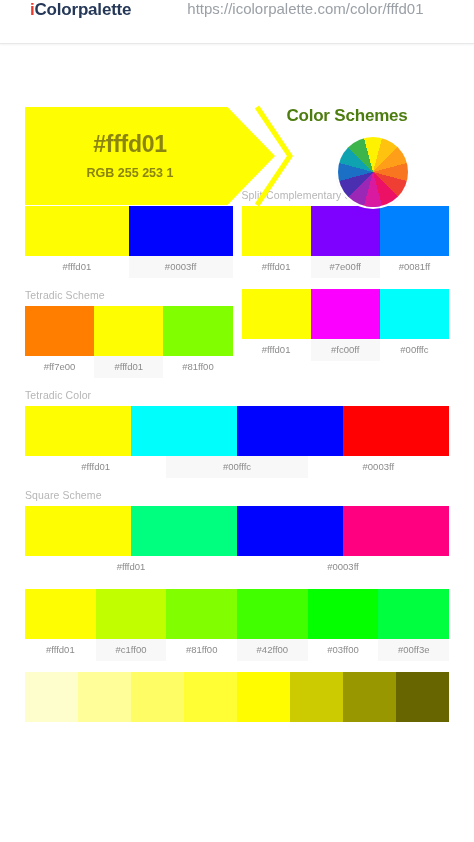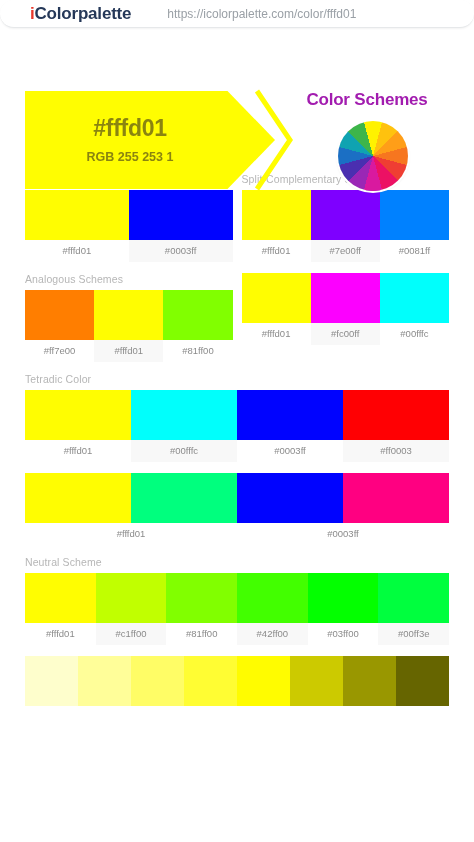--- a/index.html
+++ b/index.html
@@ -6,37 +6,37 @@
   html, body {
     width: 474px; height: 842px;
     background: #ffffff;
     font-family: "Liberation Sans", sans-serif;
     overflow: hidden;
   }
   .page { position: relative; width: 474px; height: 842px; background: #fff; }
 
   
   .header {
-    height: 28px; width: 100%;
+    height: 44px; width: 100%;
     background: #ffffff;
-    display: flex; align-items: center;
+    display: flex; align-items: flex-start;
     border-bottom: 1px solid #e6e8ea;
     box-shadow: 0 1px 2px rgba(0,0,0,0.05);
-    position: relative; z-index: 5; border-radius: 14px;
+    position: relative; z-index: 5;
   }
   .brand {
     margin-left: 30px;
     font-size: 17px; font-weight: bold;
     color: #253858; letter-spacing: -0.2px;
     white-space: nowrap;
   }
   .brand .i { color: #e8392c; }
   .url {
-    margin-left: 36px;
-    font-size: 12px; color: #9aa0a6;
+    margin-left: 56px;
+    font-size: 15px; color: #9aa0a6;
     white-space: nowrap;
   }
 
   
   .hero { position: relative; height: 145px; background: #fff; }
   .arrow-outline {
     position: absolute; left: 25px; top: 60px;
     width: 268px; height: 104px;
   }
   .arrow-block {
@@ -50,23 +50,23 @@
   }
   .hero-hex {
     font-size: 23px; font-weight: bold; color: #8a8410;
     letter-spacing: -0.3px; line-height: 1.1;
   }
   .hero-rgb {
     font-size: 12.5px; font-weight: bold; color: #8a8410;
     margin-top: 9px;
   }
   .schemes-title {
-    position: absolute; right: 12px; top: 62px;
+    position: absolute; right: 32px; top: 62px;
     width: 190px; text-align: center;
-    font-size: 17px; font-weight: bold; color: #a21caf;
+    font-size: 17px; font-weight: bold; color: #4d7c0f;
     letter-spacing: -0.2px;
   }
   .wheel-wrap {
     position: absolute; right: 66px; top: 93px;
     width: 70px; height: 70px;
   }
   .wheel {
     width: 70px; height: 70px; border-radius: 50%;
     background: #fff;
     box-shadow: 0 0 0 2px #ffffff, 0 1px 3px rgba(0,0,0,0.22);
@@ -144,21 +144,21 @@
               <div class="hex">#fffd01</div>
               <div class="hex alt">#7e00ff</div>
               <div class="hex">#0081ff</div>
             </div>
           </div>
         </div>
       </div>
       <div class="row">
         <div class="col">
           <div class="section">
-            <div class="section-label">Analogous Schemes</div>
+            <div class="section-label">Tetradic Scheme</div>
             <div class="swatches">
               <div class="swatch" style="background: rgb(255, 126, 0);"></div>
               <div class="swatch" style="background: rgb(255, 253, 1);"></div>
               <div class="swatch" style="background: rgb(129, 255, 0);"></div>
             </div>
             <div class="hexes">
               <div class="hex">#ff7e00</div>
               <div class="hex alt">#fffd01</div>
               <div class="hex">#81ff00</div>
             </div>
@@ -184,37 +184,36 @@
         <div class="swatches">
           <div class="swatch" style="background: rgb(255, 253, 1);"></div>
           <div class="swatch" style="background: rgb(0, 255, 252);"></div>
           <div class="swatch" style="background: rgb(0, 3, 255);"></div>
           <div class="swatch" style="background: rgb(255, 0, 3);"></div>
         </div>
         <div class="hexes">
           <div class="hex">#fffd01</div>
           <div class="hex alt">#00fffc</div>
           <div class="hex">#0003ff</div>
-          <div class="hex alt">#ff0003</div>
-        </div>
-      </div>
-      <div class="section">
+        </div>
+      </div>
+      <div class="section">
+        <div class="section-label">Square Scheme</div>
         <div class="swatches">
           <div class="swatch" style="background: rgb(255, 253, 1);"></div>
           <div class="swatch" style="background: rgb(0, 255, 126);"></div>
           <div class="swatch" style="background: rgb(0, 3, 255);"></div>
           <div class="swatch" style="background: rgb(255, 0, 129);"></div>
         </div>
         <div class="hexes">
           <div class="hex">#fffd01</div>
           <div class="hex">#0003ff</div>
         </div>
       </div>
       <div class="section">
-        <div class="section-label">Neutral Scheme</div>
         <div class="swatches">
           <div class="swatch" style="background: rgb(255, 253, 1);"></div>
           <div class="swatch" style="background: rgb(193, 255, 0);"></div>
           <div class="swatch" style="background: rgb(129, 255, 0);"></div>
           <div class="swatch" style="background: rgb(66, 255, 0);"></div>
           <div class="swatch" style="background: rgb(3, 255, 0);"></div>
           <div class="swatch" style="background: rgb(0, 255, 62);"></div>
         </div>
         <div class="hexes">
           <div class="hex">#fffd01</div>

